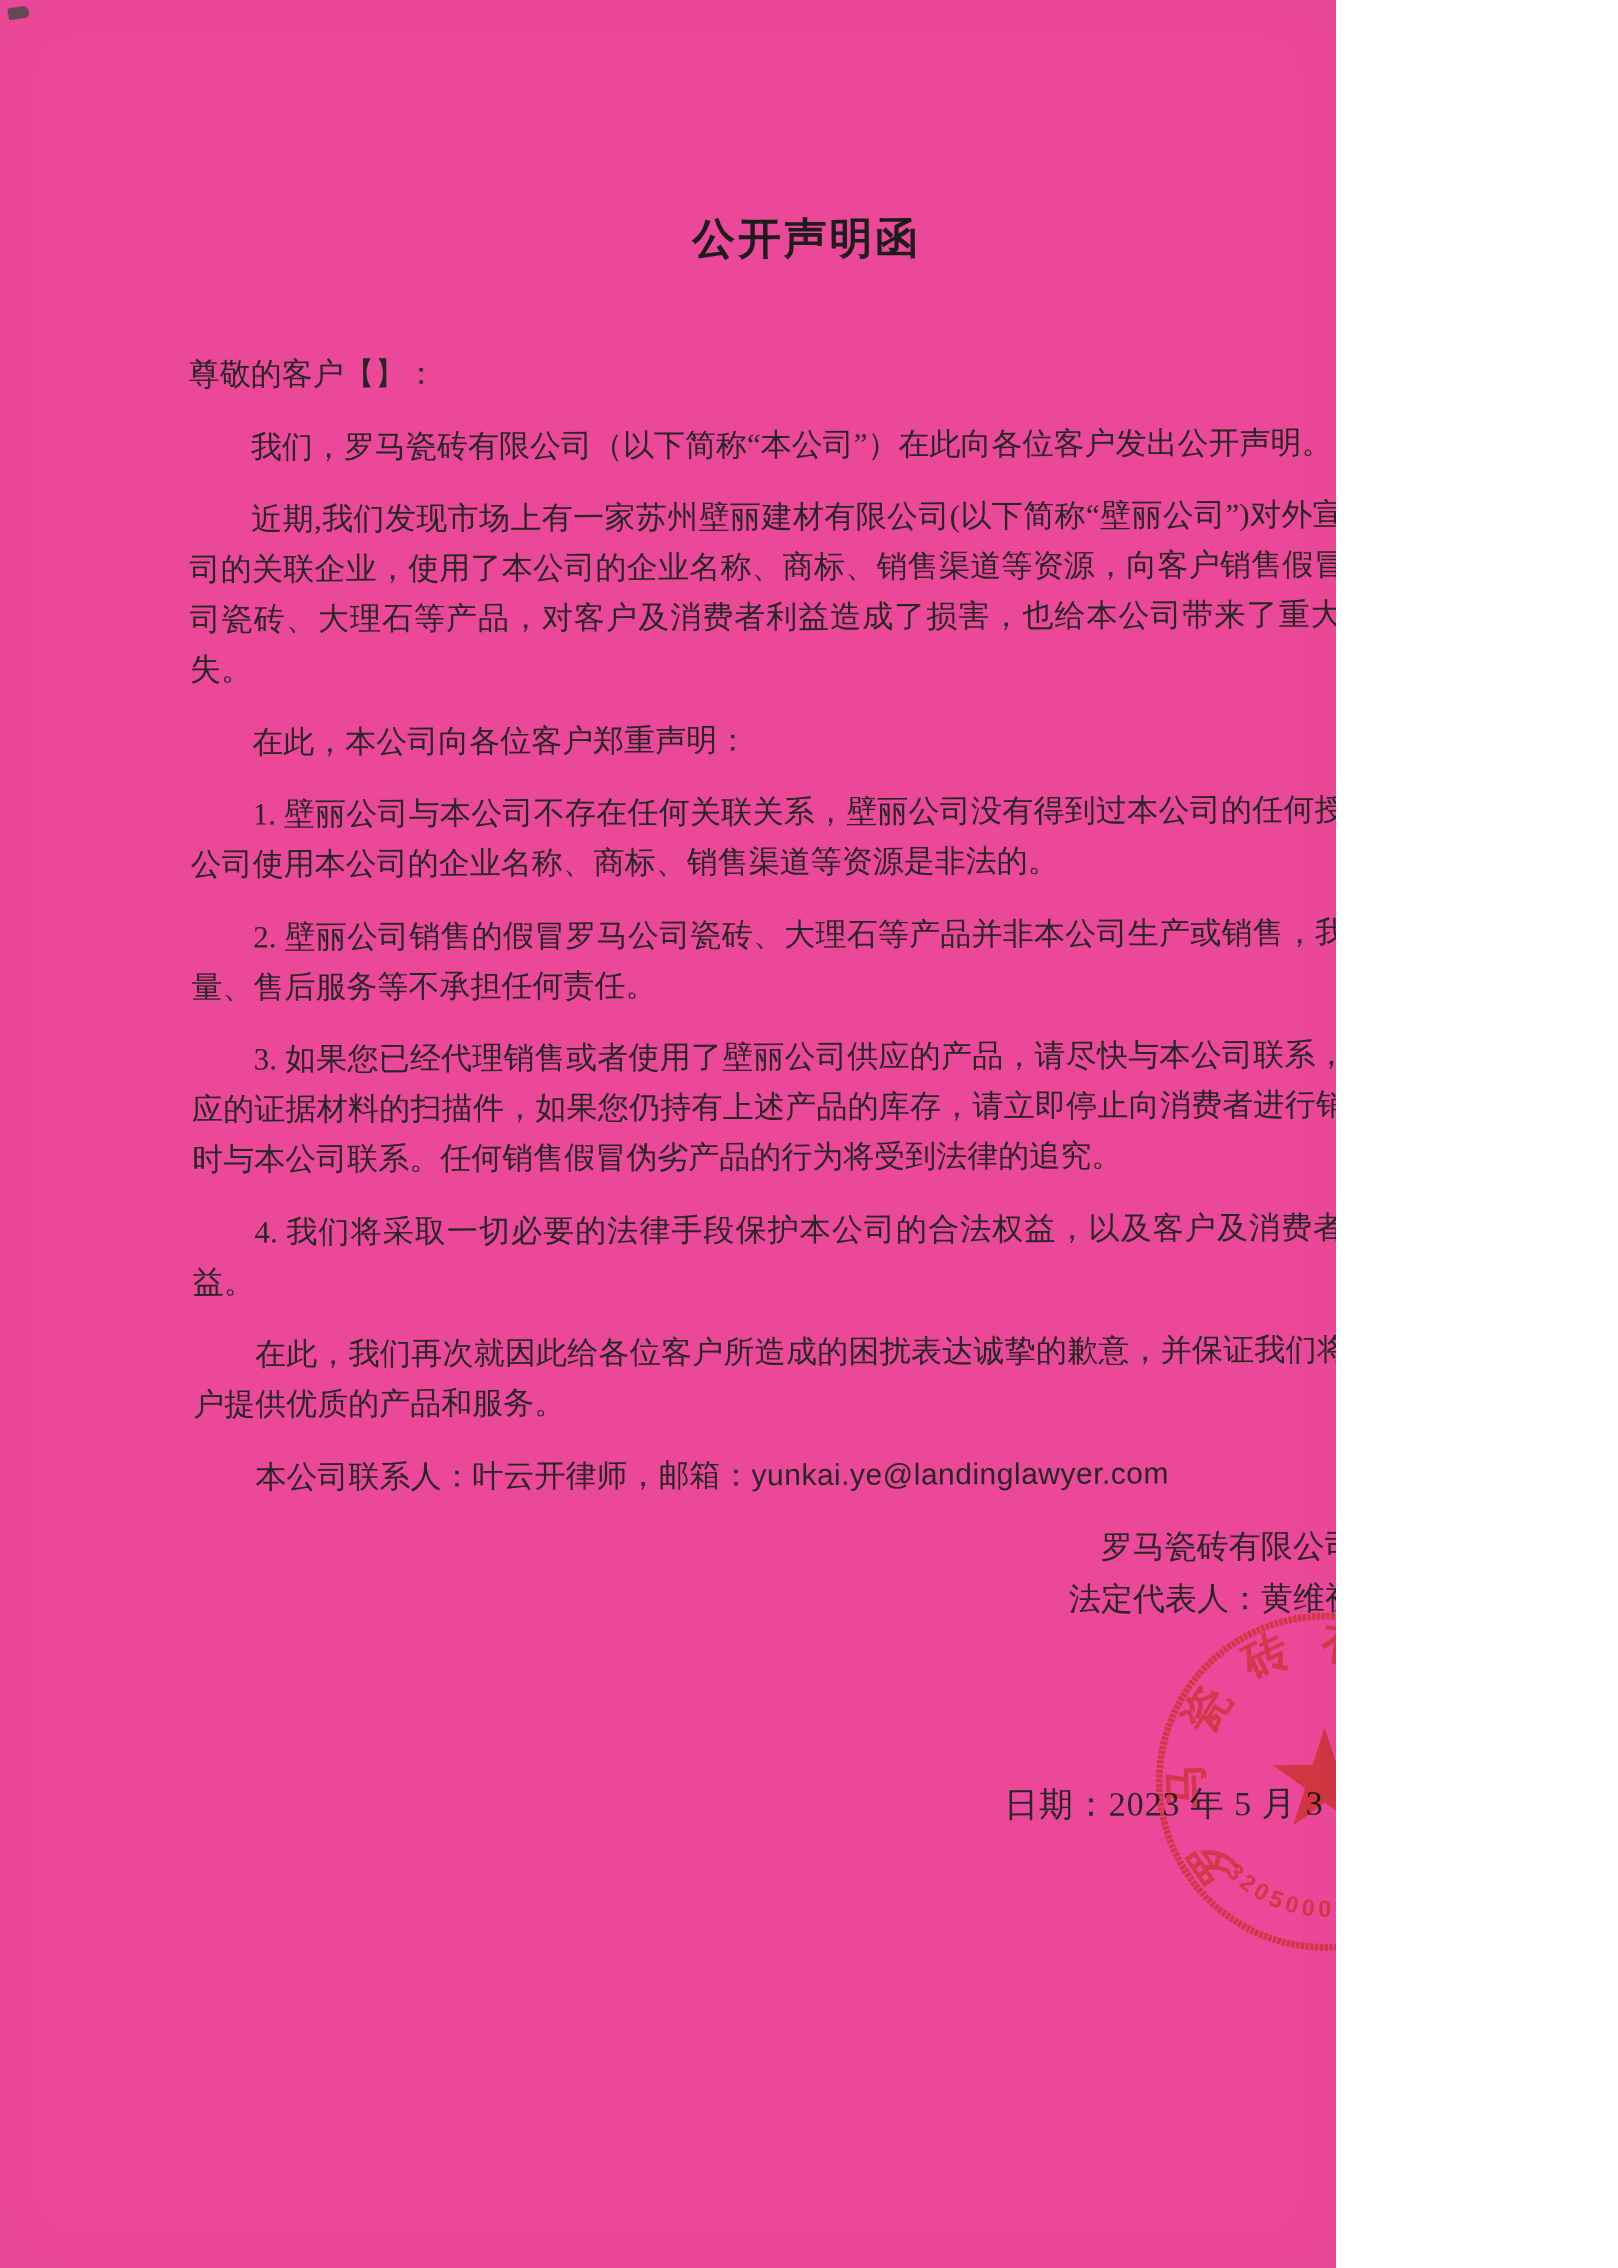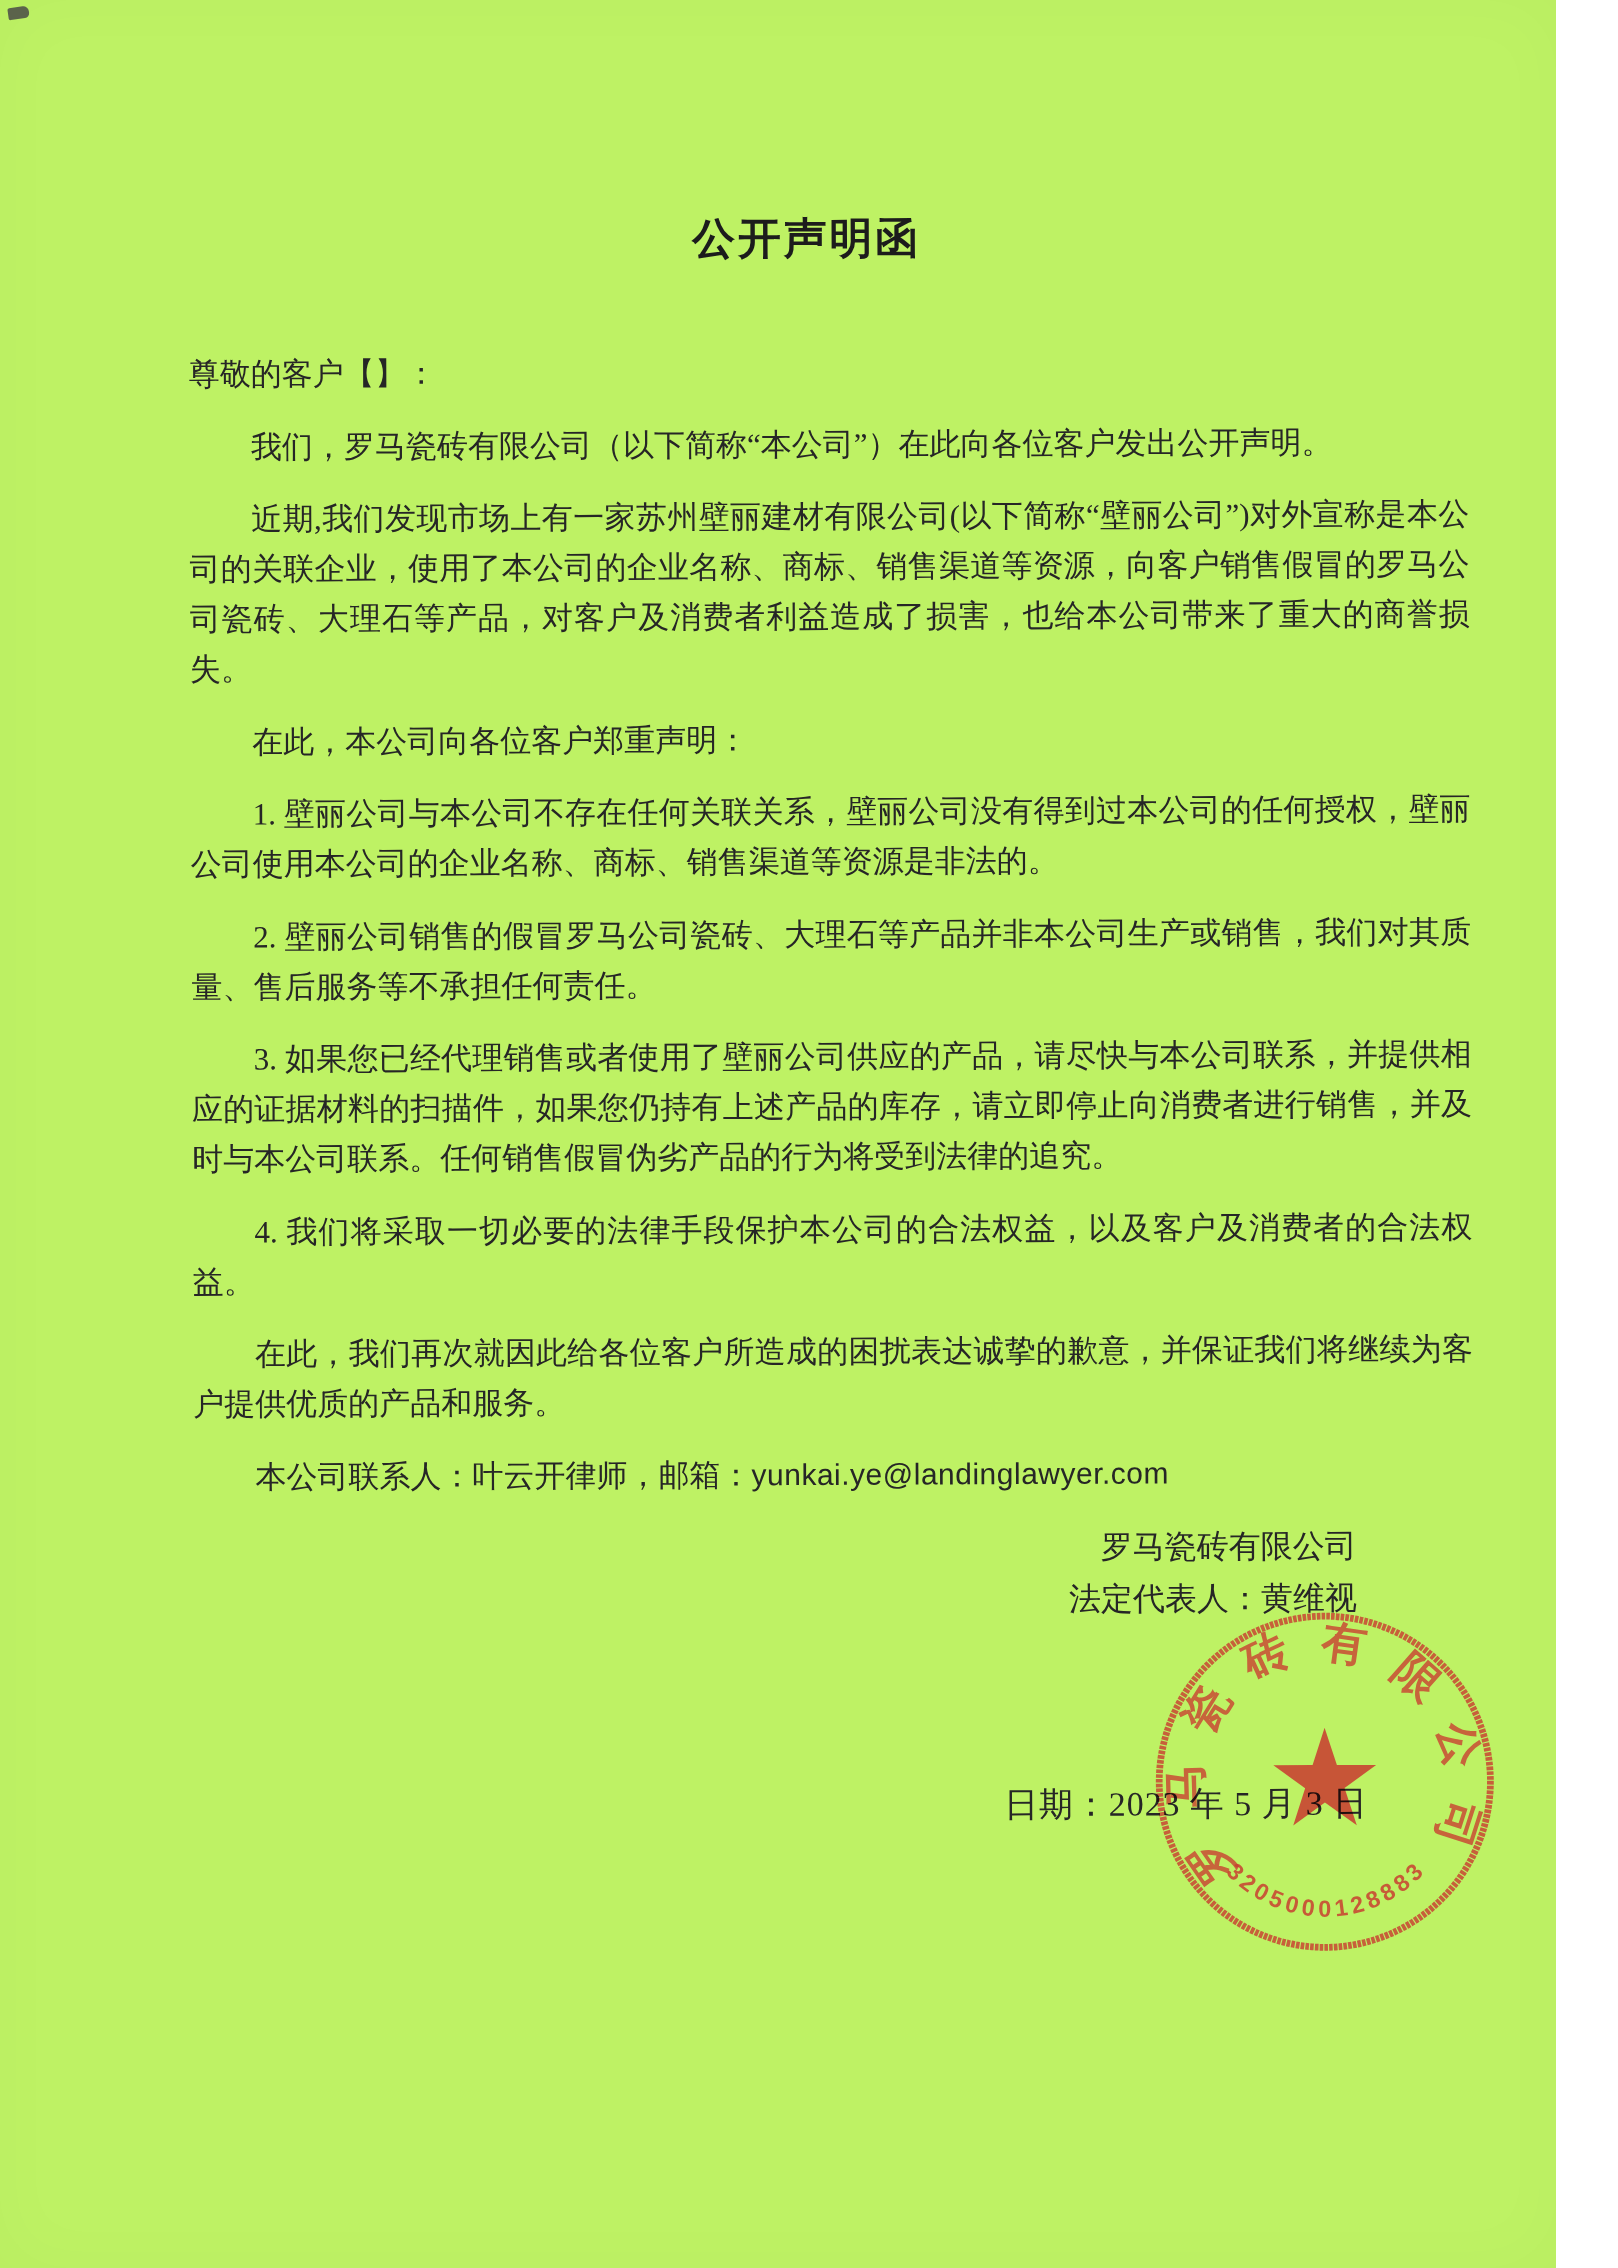--- a/index.html
+++ b/index.html
@@ -3,22 +3,22 @@
 <meta charset="utf-8">
 <style>
   html, body { margin: 0; padding: 0; }
   body {
     width: 1619px; height: 2268px;
     background: #ffffff;
     font-family: "Liberation Serif", "DejaVu Serif", serif;
   }
   .page {
     position: relative;
-    width: 1556px; height: 2268px;
-    background: #bef264;
+    width: 1336px; height: 2268px;
+    background: #ec4899;
     overflow: hidden;
     box-shadow: inset 0 0 75px rgba(0,0,0,0.025);
   }
   .content {
     position: absolute;
     left: 0; top: 0; width: 1619px; height: 2268px;
     transform: rotate(-0.25deg);
     transform-origin: 50% 40%;
     color: #262626;
   }

